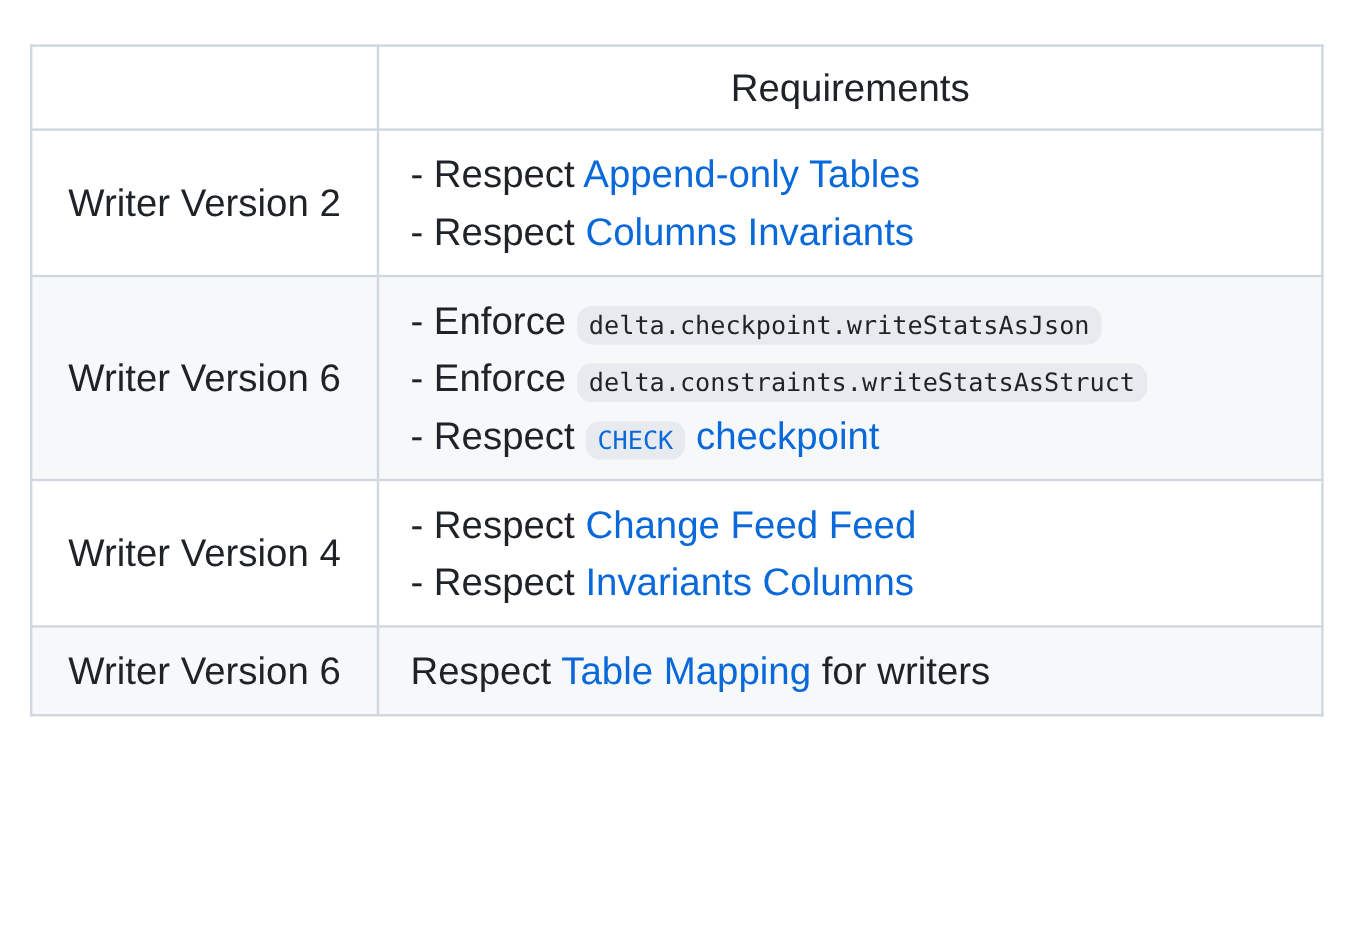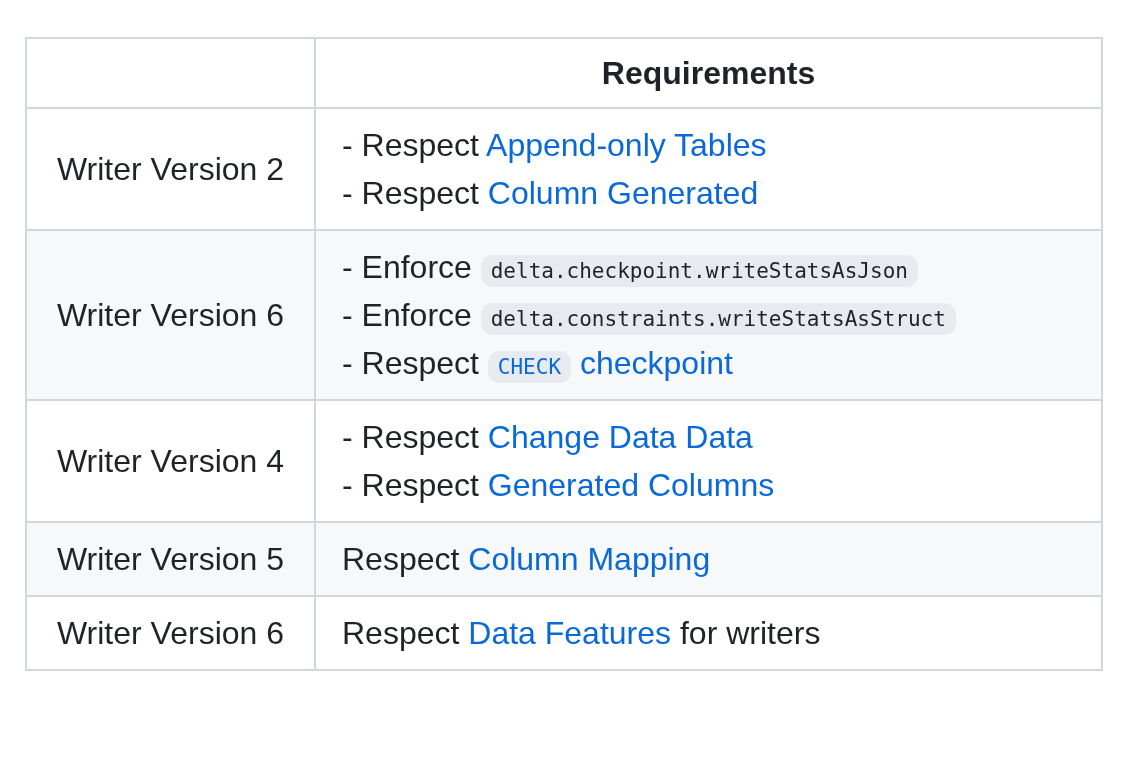--- a/index.html
+++ b/index.html
@@ -32,21 +32,21 @@
     font-size: 32px;
     line-height: 1.5;
   }
   col.col-version { width: 289px; }
   th, td {
     border: 2px solid var(--border);
     vertical-align: middle;
   }
   th {
     padding: 10px 26px;
-    font-weight: bold;
+    font-weight: normal;
     text-align: center;
     background: var(--page-bg);
   }
   td { padding: 12px 26px; }
   td.version-cell { white-space: nowrap; text-align: center; }
   tbody tr:nth-child(even) { background: var(--stripe); }
   .req-line { white-space: nowrap; }
   a.req-link {
     color: var(--link);
     text-decoration: none;
@@ -74,45 +74,39 @@
       <tr>
         <th></th>
         <th>Requirements</th>
       </tr>
     </thead>
     <tbody id="table-body">
         <tr>
           <td class="version-cell">Writer Version 2</td>
           <td class="req-cell">
             <div class="req-line"><span class="req-text">- Respect </span><a class="req-link" href="#">Append-only Tables</a></div>
-            <div class="req-line"><span class="req-text">- Respect </span><a class="req-link" href="#">Column Generated</a></div>
+            <div class="req-line"><span class="req-text">- Respect </span><a class="req-link" href="#">Columns Invariants</a></div>
           </td>
         </tr>
         <tr>
           <td class="version-cell">Writer Version 6</td>
           <td class="req-cell">
             <div class="req-line"><span class="req-text">- Enforce </span><code class="code-pill">delta.checkpoint.writeStatsAsJson</code></div>
             <div class="req-line"><span class="req-text">- Enforce </span><code class="code-pill">delta.constraints.writeStatsAsStruct</code></div>
             <div class="req-line"><span class="req-text">- Respect </span><a class="req-link" href="#"><code class="code-pill code-link">CHECK</code></a><a class="req-link" href="#"> checkpoint</a></div>
           </td>
         </tr>
         <tr>
           <td class="version-cell">Writer Version 4</td>
           <td class="req-cell">
-            <div class="req-line"><span class="req-text">- Respect </span><a class="req-link" href="#">Change Data Data</a></div>
-            <div class="req-line"><span class="req-text">- Respect </span><a class="req-link" href="#">Generated Columns</a></div>
-          </td>
-        </tr>
-        <tr>
-          <td class="version-cell">Writer Version 5</td>
-          <td class="req-cell">
-            <div class="req-line"><span class="req-text">Respect </span><a class="req-link" href="#">Column Mapping</a></div>
+            <div class="req-line"><span class="req-text">- Respect </span><a class="req-link" href="#">Change Feed Feed</a></div>
+            <div class="req-line"><span class="req-text">- Respect </span><a class="req-link" href="#">Invariants Columns</a></div>
           </td>
         </tr>
         <tr>
           <td class="version-cell">Writer Version 6</td>
           <td class="req-cell">
-            <div class="req-line"><span class="req-text">Respect </span><a class="req-link" href="#">Data Features</a><span class="req-text"> for writers</span></div>
+            <div class="req-line"><span class="req-text">Respect </span><a class="req-link" href="#">Table Mapping</a><span class="req-text"> for writers</span></div>
           </td>
         </tr>
       </tbody>
   </table>
 </div>
 
 </body></html>

